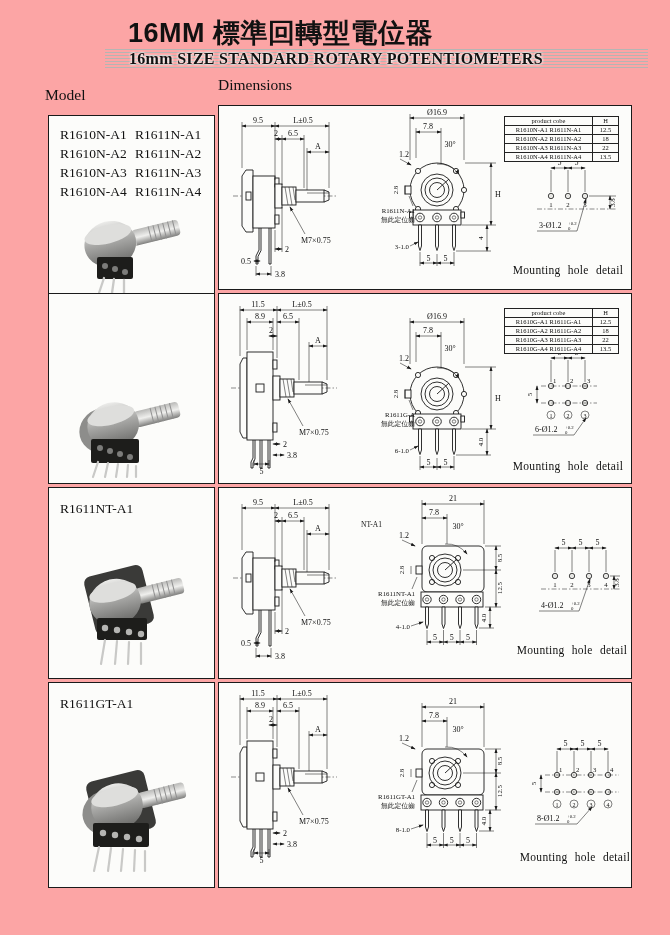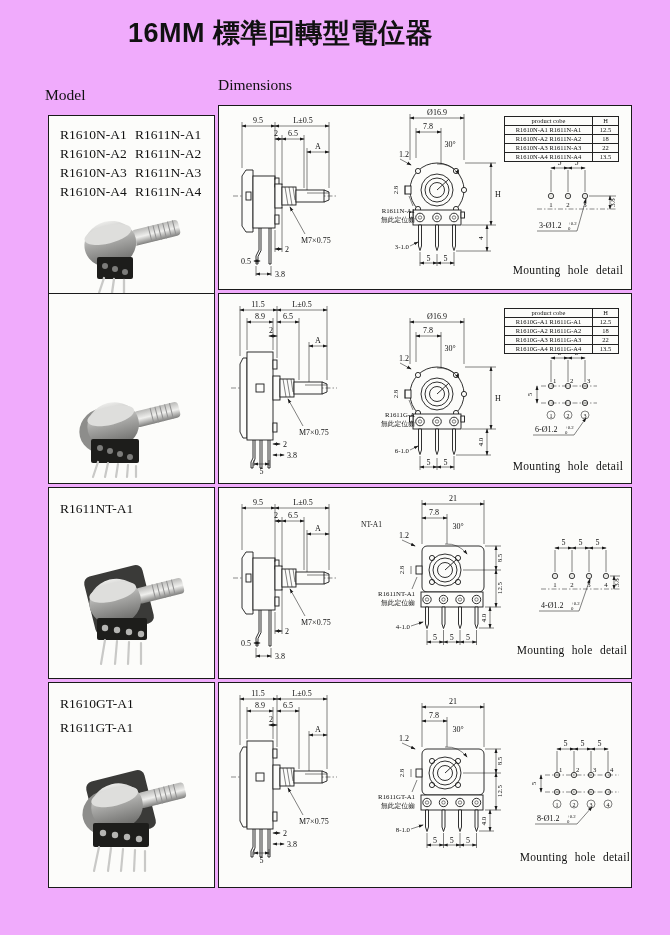--- a/index.html
+++ b/index.html
@@ -1,17 +1,17 @@
 <!DOCTYPE html>
 <html><head>
 <meta charset="utf-8">
 <style>
   *{margin:0;padding:0;box-sizing:border-box}
   html,body{background:#fff}
-  .page{position:relative;width:670px;height:935px;background:#f0abfc;font-family:"Liberation Serif",serif;color:#111;overflow:hidden}
+  .page{position:relative;width:670px;height:935px;background:#fca5a5;font-family:"Liberation Serif",serif;color:#111;overflow:hidden}
   .title{position:absolute;left:128px;top:15px;font-family:"Liberation Sans",sans-serif;font-size:27px;font-weight:bold;letter-spacing:.5px;white-space:nowrap}
   .band{position:absolute;left:105px;top:49px;width:543px;height:21px;background:repeating-linear-gradient(to bottom,#b5b5b3 0 1px,transparent 1px 3px)}
   .band span{position:absolute;left:24px;top:1px;font-size:16px;font-weight:bold;letter-spacing:.3px;text-shadow:0 0 3px #fcfcfa,0 0 3px #fcfcfa;white-space:nowrap}
   .colhead{position:absolute;font-size:15.5px}
   .box{position:absolute;border:1.6px solid #1a1a1a;background:#fcfcfa}
   .mbox{left:48px;width:167px}
   .dbox{left:218px;width:414px}
   .models{display:grid;grid-template-columns:1fr 1fr;padding:9px 4px 0 11px;font-size:13.5px;line-height:19px;white-space:nowrap}
   .models.single{display:block}
   .models.single span{display:block;line-height:24px}
@@ -34,20 +34,23 @@
   #d1 .dim{marker-start:url(#ar1);marker-end:url(#ar1)} #d1 .lead{marker-end:url(#ar1)}
   #d2 .dim{marker-start:url(#ar2);marker-end:url(#ar2)} #d2 .lead{marker-end:url(#ar2)}
   #d3 .dim{marker-start:url(#ar3);marker-end:url(#ar3)} #d3 .lead{marker-end:url(#ar3)}
   #d4 .dim{marker-start:url(#ar4);marker-end:url(#ar4)} #d4 .lead{marker-end:url(#ar4)}
 </style>
 </head>
 <body>
 
 <div class="page">
   <div class="title">16MM 標準回轉型電位器</div>
+  <div class="band">
+    <span>16mm SIZE STANDARD ROTARY POTENTIOMETERS</span>
+  </div>
   <div class="colhead" style="left:45px;top:86px">Model</div>
   <div class="colhead" style="left:218px;top:76px">Dimensions</div>
 
   <div class="box mbox" style="top:115px;height:185px">
     <div class="models">
       <span>R1610N-A1</span>
         <span>R1611N-A1</span>
       <span>R1610N-A2</span>
         <span>R1611N-A2</span>
       <span>R1610N-A3</span>
@@ -665,21 +668,20 @@
         <text x="352" y="116.5" class="xs">+0.2</text>
         <text x="352" y="122" class="xs">0</text>
         <polyline class="thin lead" points="320,123 360,123 371,91"></polyline>
         <text x="353" y="166" text-anchor="middle" class="cap">Mounting hole detail</text>
       </g>
     </svg>
   </div>
 
   <div class="box mbox" style="top:682px;height:206px">
     <div class="models single">
-      <span>R1610GT-A1</span>
       <span>R1611GT-A1</span>
     </div>
     <svg class="photo" style="left:8px;bottom:10px" width="150" height="122" viewBox="0 0 150 122">
       <defs>
         <linearGradient id="b4" x1="0" y1="0" x2="0" y2="1">
             <stop offset="0" stop-color="#ececea"></stop>
             <stop offset=".45" stop-color="#a8a8a6"></stop>
             <stop offset="1" stop-color="#686866"></stop>
           </linearGradient>
         <linearGradient id="s4g" x1="0" y1="0" x2="0" y2="1">

